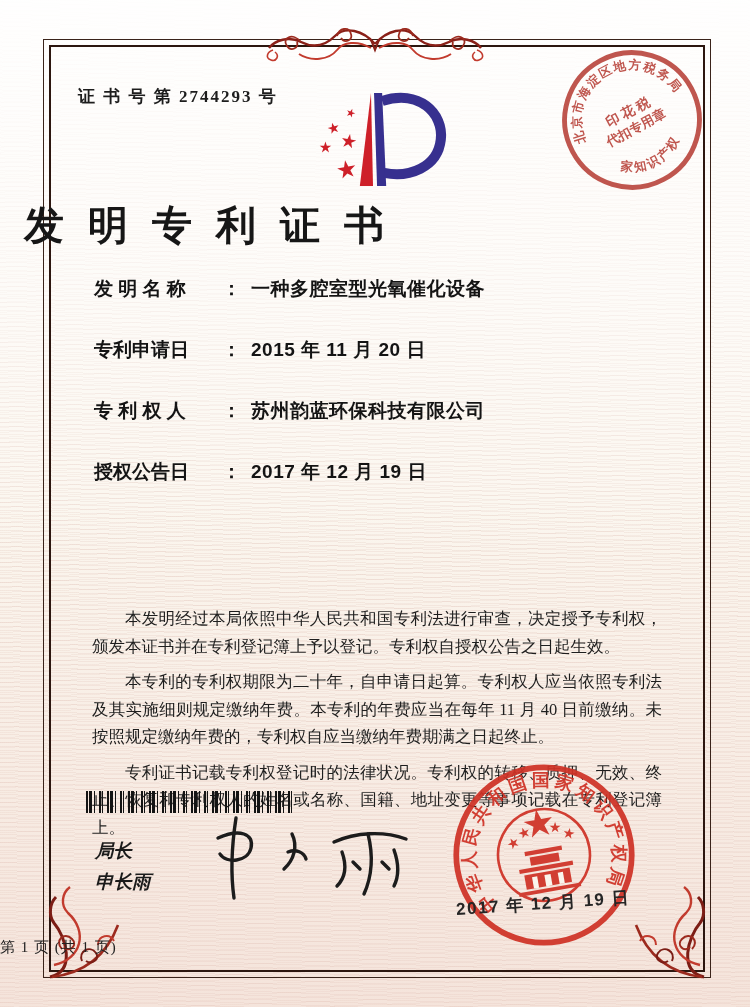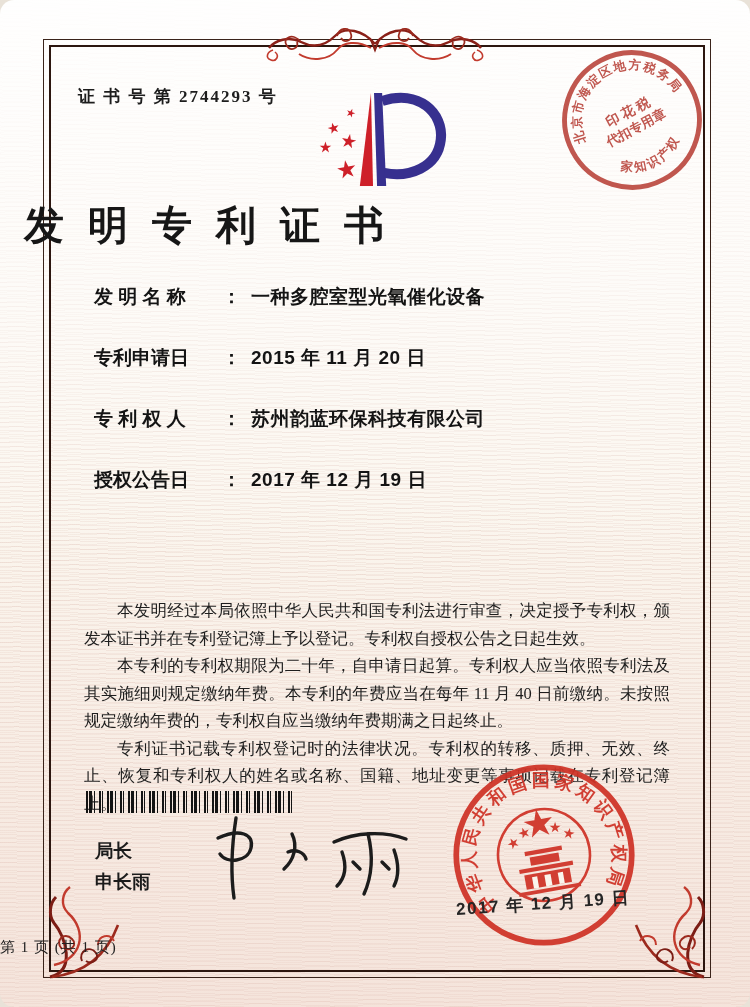--- a/index.html
+++ b/index.html
@@ -7,21 +7,20 @@
   body { font-family:"Liberation Serif", serif; background:#e9e2d8; }
 
   .page {
     position:relative; width:750px; height:1007px; overflow:hidden;
     background:
       linear-gradient(180deg, rgba(255,255,255,.95) 0%, rgba(255,255,255,.6) 28%, rgba(255,255,255,0) 55%),
       linear-gradient(0deg, rgba(234,198,188,.38) 0%, rgba(234,198,188,0) 50%),
       repeating-linear-gradient(2deg, rgba(196,140,128,.13) 0 1px, rgba(0,0,0,0) 1px 4px),
       repeating-linear-gradient(-2deg, rgba(196,140,128,.10) 0 1px, rgba(0,0,0,0) 1px 5px),
       #fbf6ee;
-    border-radius: 14px;
   }
 
   .frame-outer { position:absolute; left:43px; top:39px; right:39px; bottom:29px;
     border:1.5px solid #3a231a; pointer-events:none; }
   .frame-inner { position:absolute; left:49px; top:45px; right:45px; bottom:35px;
     border:2.5px solid #2c160f; pointer-events:none; }
 
   .top-ornament { position:absolute; left:50%; top:12px; transform:translateX(-50%); }
   .corner-ornament { position:absolute; bottom:26px; }
   .corner-ornament.left { left:42px; }
@@ -32,42 +31,42 @@
 
   .tax-stamp { position:absolute; left:556px; top:44px; width:152px; height:152px;
     transform:rotate(-28deg); opacity:.82; }
 
   .logo { position:absolute; left:286px; top:84px; width:172px; height:118px; }
 
   .title { position:absolute; top:198px; left:0; width:100%; text-align:left;
     font-family:"Liberation Sans", sans-serif; font-size:40px; font-weight:700;
     color:#161616; letter-spacing:24px; text-indent:24px; }
 
-  .fields { position:absolute; left:94px; top:284px; right:58px; }
+  .fields { position:absolute; left:94px; top:276px; right:58px; }
   .field-row { margin-bottom:35px; font-size:19px; color:#141414; white-space:nowrap; }
   .flabel { display:inline-block; min-width:128px; font-weight:700;
     font-family:"Liberation Sans", sans-serif; }
   .fcolon { font-weight:700; font-family:"Liberation Sans", sans-serif; margin-right:10px; }
   .fvalue { font-weight:700; font-family:"Liberation Sans", sans-serif; letter-spacing:.5px; }
 
   .body-text { position:absolute; left:84px; top:597px; width:586px; font-size:16.5px;
     line-height:27.5px; color:#1e1e1e; text-align:justify; }
-  .body-text p { text-indent:2em; margin:0; }
+  .body-text p { text-indent:2em; margin:8px; }
 
   .barcode { position:absolute; left:86px; top:791px; width:207px; height:22px;
     background:repeating-linear-gradient(90deg,
       #141414 0 2px, transparent 2px 3px,
       #141414 3px 6px, transparent 6px 8px,
       #141414 8px 9px, transparent 9px 13px,
       #141414 13px 15px, transparent 15px 16px,
       #141414 16px 17px, transparent 17px 21px); }
 
   .director-block { position:absolute; left:95px; top:835px; font-size:18.5px;
     line-height:31px; color:#1b1b1b; font-weight:600;
-    font-family:"Liberation Sans", sans-serif; }
+    font-family:"Liberation Sans", sans-serif;font-style:italic; }
 
   .signature { position:absolute; left:196px; top:806px; width:228px; height:102px; }
 
   .gov-seal { position:absolute; left:450px; top:761px; width:188px; height:188px;
     transform:rotate(-10deg); opacity:.93; }
 
   .seal-date { position:absolute; left:456px; top:892px; font-size:17px; font-weight:700;
     color:#262626; letter-spacing:1.5px; transform:rotate(-4deg);
     font-family:"Liberation Sans", sans-serif; }
 

